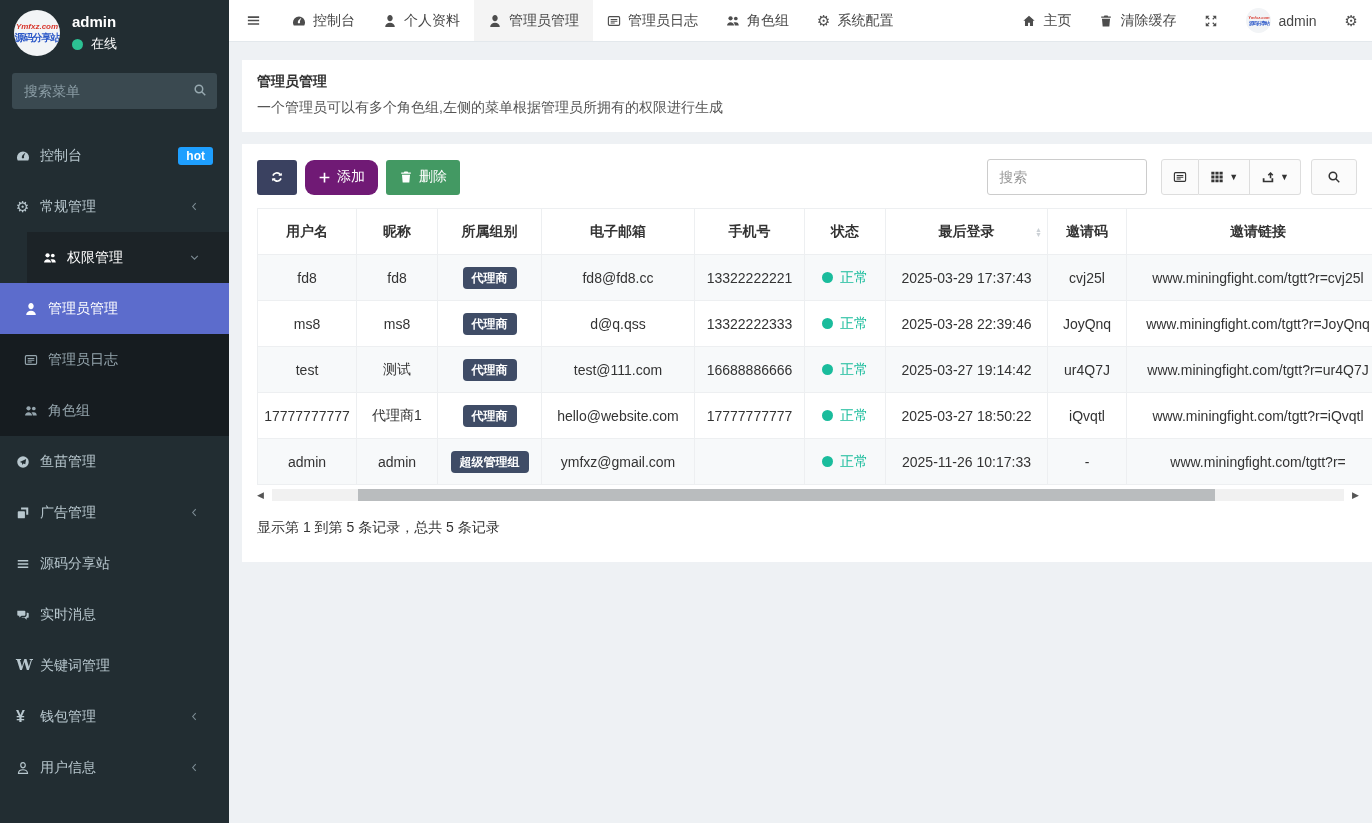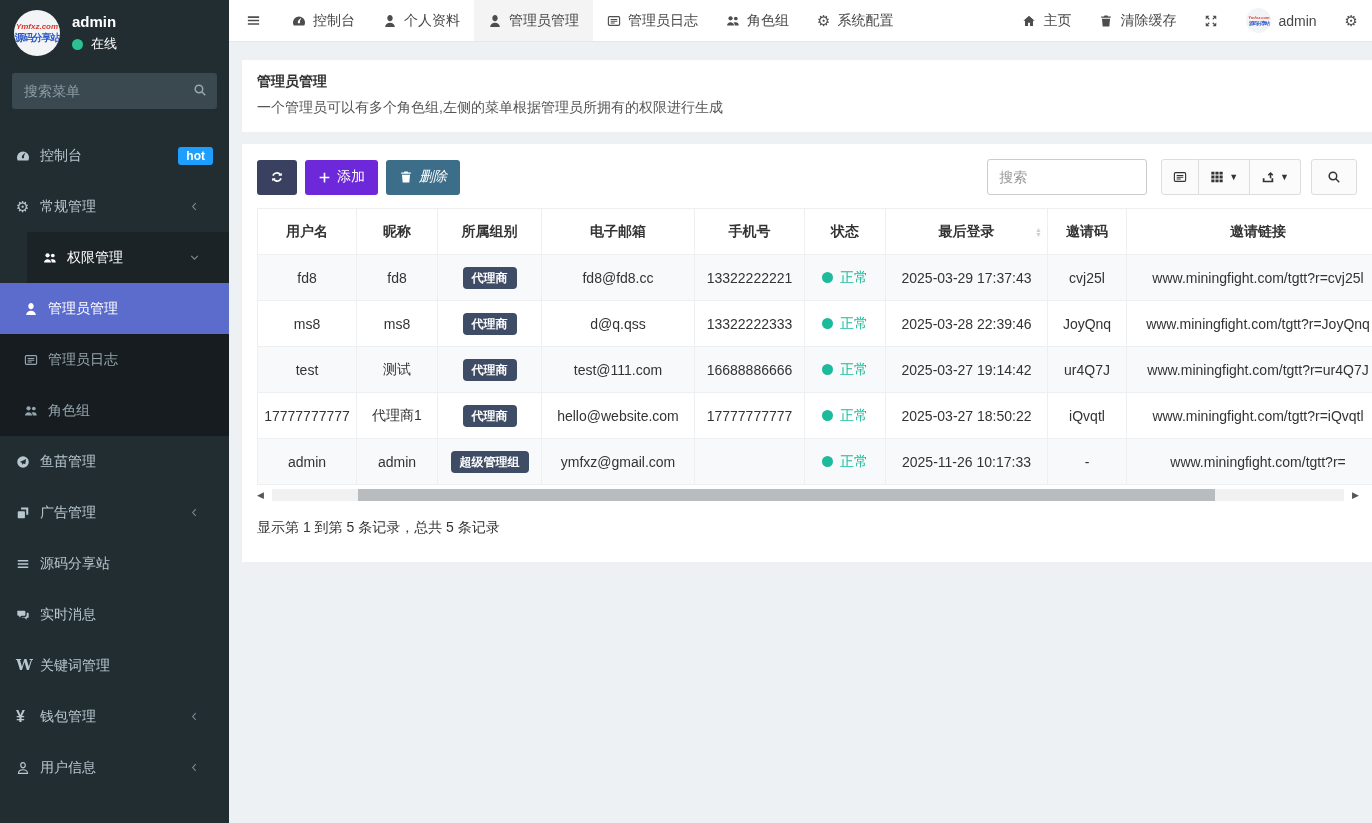--- a/index.html
+++ b/index.html
@@ -48,22 +48,22 @@
   .content { position:absolute; left:229px; top:42px; width:1143px; height:781px; padding:18px 0 0 13px; overflow:hidden; }
   .panel-heading { background:#fff; padding:13px 15px 15px; margin-bottom:12px; }
   .p-title { font-weight:bold; margin-bottom:8px; }
   .p-sub { color:#555; }
   .panel-body { background:#fff; padding:15px 15px 25px; }
 
   .toolbar { display:flex; justify-content:space-between; align-items:center; margin-bottom:13px; }
   .tb-left { display:flex; gap:8px; }
   .btn { height:35px; border:none; border-radius:3px; color:#fff; font-size:14px; display:inline-flex; align-items:center; gap:6px; padding:0 13px; cursor:pointer; }
   .btn-dark { background:#3a4160; width:40px; justify-content:center; padding:0; }
-  .btn-green { background:#6d28d9; }
-  .btn-red { background:#0c4a6e; opacity:.8;font-style:italic; }
+  .btn-green { background:#701a75;border-radius:9px; }
+  .btn-red { background:#15803d; opacity:.8; }
   .tb-right { display:flex; align-items:center; }
   .search-input { width:160px; height:36px; border:1px solid #ccc; border-radius:3px; padding:0 11px; font-size:14px; outline:none; }
   .search-input::placeholder { color:#999; }
   .btn-group { display:flex; margin-left:14px; }
   .btn-group button, .btn-lone { height:36px; background:#fbfbfb; border:1px solid #ddd; color:#333; display:inline-flex; align-items:center; justify-content:center; gap:5px; padding:0 11px; cursor:pointer; font-size:14px; }
   .btn-group button + button { border-left:none; }
   .btn-group button:first-child { border-radius:3px 0 0 3px; }
   .btn-group button:last-child { border-radius:0 3px 3px 0; }
   .btn-lone { margin-left:10px; border-radius:3px; width:46px; }
   .caret { font-size:9px; color:#333; }

